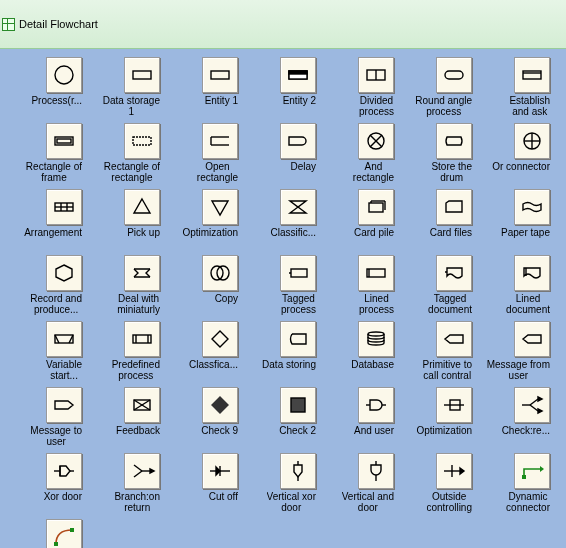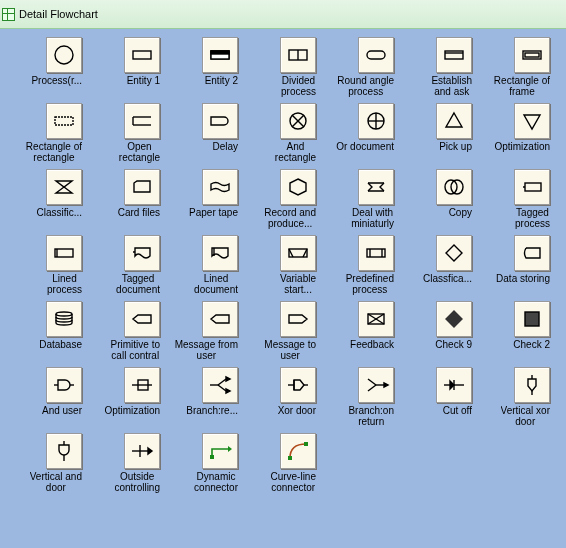--- a/index.html
+++ b/index.html
@@ -8,21 +8,21 @@
     font-family: "Segoe UI", Arial, sans-serif;
     font-size: 11px;
     background: #fff;
     width: 566px;
   }
   .titlebar {
     background: linear-gradient(#e6f5e6, #d4edd4);
     border-bottom: 1px solid #9c9;
     height: 16px;
     line-height: 16px;
-    padding: 6px 2px;
+    padding: 16px 2px;
     font-size: 11px;
     display: flex;
     align-items: center;
     gap: 4px;
   }
   .titlebar .icn {
     display: inline-block;
     width: 11px;
     height: 11px;
     border: 1px solid #2a8a2a;
@@ -97,20 +97,29 @@
         <div class="thumb">
           <svg viewBox="0 0 28 28">
             <use href="#i-process-r"></use>
           </svg>
         </div>
         <div class="label">Process(r...</div>
       </div>
       <div class="item">
         <div class="thumb">
           <svg viewBox="0 0 28 28">
+            <use href="#i-data-storage-1"></use>
+          </svg>
+        </div>
+        <div class="label">Data storage
+1</div>
+      </div>
+      <div class="item">
+        <div class="thumb">
+          <svg viewBox="0 0 28 28">
             <use href="#i-entity-1"></use>
           </svg>
         </div>
         <div class="label">Entity 1</div>
       </div>
       <div class="item">
         <div class="thumb">
           <svg viewBox="0 0 28 28">
             <use href="#i-entity-2"></use>
           </svg>
@@ -184,24 +193,41 @@
           <svg viewBox="0 0 28 28">
             <use href="#i-and-connector"></use>
           </svg>
         </div>
         <div class="label">And
 rectangle</div>
       </div>
       <div class="item">
         <div class="thumb">
           <svg viewBox="0 0 28 28">
+            <use href="#i-store-the-drum"></use>
+          </svg>
+        </div>
+        <div class="label">Store the
+drum</div>
+      </div>
+      <div class="item">
+        <div class="thumb">
+          <svg viewBox="0 0 28 28">
             <use href="#i-or-connector"></use>
           </svg>
         </div>
-        <div class="label">Or document</div>
+        <div class="label">Or connector</div>
+      </div>
+      <div class="item">
+        <div class="thumb">
+          <svg viewBox="0 0 28 28">
+            <use href="#i-arrangement"></use>
+          </svg>
+        </div>
+        <div class="label">Arrangement</div>
       </div>
       <div class="item">
         <div class="thumb">
           <svg viewBox="0 0 28 28">
             <use href="#i-pick-up"></use>
           </svg>
         </div>
         <div class="label">Pick up</div>
       </div>
       <div class="item">
@@ -212,20 +238,28 @@
         </div>
         <div class="label">Optimization</div>
       </div>
       <div class="item">
         <div class="thumb">
           <svg viewBox="0 0 28 28">
             <use href="#i-classification"></use>
           </svg>
         </div>
         <div class="label">Classific...</div>
+      </div>
+      <div class="item">
+        <div class="thumb">
+          <svg viewBox="0 0 28 28">
+            <use href="#i-card-pile"></use>
+          </svg>
+        </div>
+        <div class="label">Card pile</div>
       </div>
       <div class="item">
         <div class="thumb">
           <svg viewBox="0 0 28 28">
             <use href="#i-card-files"></use>
           </svg>
         </div>
         <div class="label">Card files</div>
       </div>
       <div class="item">
@@ -406,21 +440,21 @@
           </svg>
         </div>
         <div class="label">Optimization</div>
       </div>
       <div class="item">
         <div class="thumb">
           <svg viewBox="0 0 28 28">
             <use href="#i-branch-re"></use>
           </svg>
         </div>
-        <div class="label">Branch:re...</div>
+        <div class="label">Check:re...</div>
       </div>
       <div class="item">
         <div class="thumb">
           <svg viewBox="0 0 28 28">
             <use href="#i-xor-door"></use>
           </svg>
         </div>
         <div class="label">Xor door</div>
       </div>
       <div class="item">

